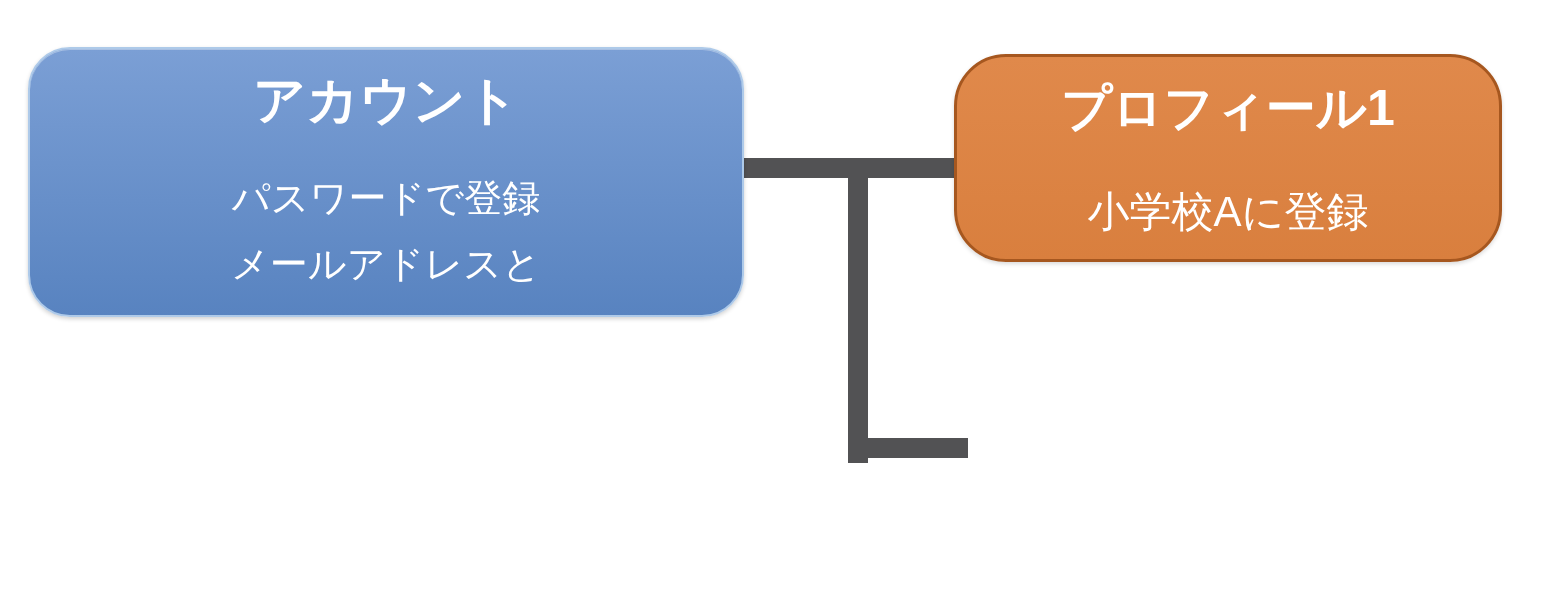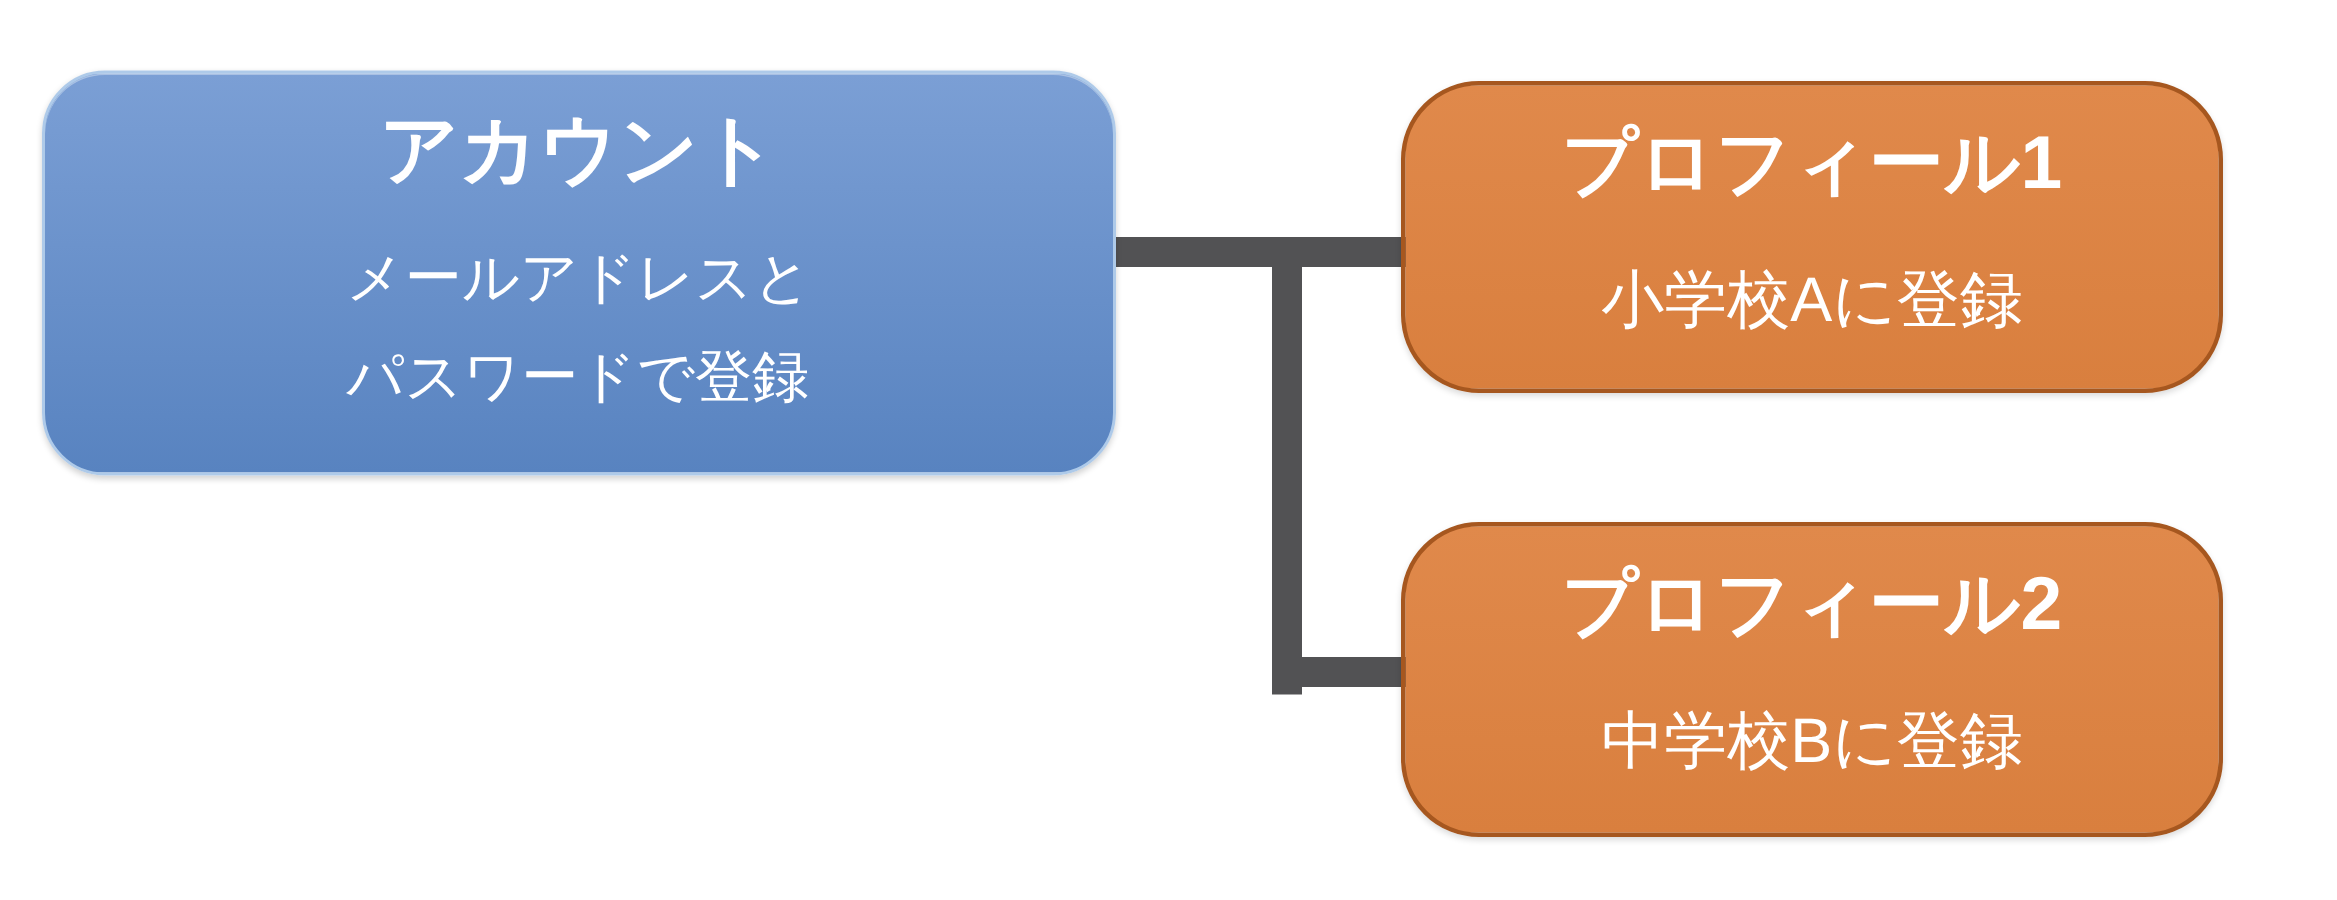--- a/index.html
+++ b/index.html
@@ -25,21 +25,23 @@
     background: #ffffff;
     overflow: hidden;
   }
   .node {
     position: absolute;
     box-sizing: border-box;
     display: flex;
     flex-direction: column;
     align-items: center;
     color: var(--text);
+    text-align: center;
     z-index: 2;
+    gap: 12px;
   }
   .node-account {
     left: 28px;
     top: 47px;
     width: 716px;
     height: 270px;
     border-radius: 42px;
     background: linear-gradient(to bottom, var(--account-fill-top), var(--account-fill-bottom));
     border: 2px solid var(--account-border);
     box-shadow: 0 2px 4px rgba(0,0,0,0.18), inset 0 1px 0 rgba(255,255,255,0.35);
@@ -50,21 +52,21 @@
     font-weight: bold;
     line-height: 74px;
   }
   .node-account .node-body {
     margin-top: 16px;
     font-size: 38px;
     line-height: 66px;
     font-weight: normal;
   }
   .node-profile {
-    left: 934px;
+    left: 954px;
     width: 548px;
     border-radius: 52px;
     background: linear-gradient(to bottom, var(--profile-fill-top), var(--profile-fill-bottom));
     border: 3px solid var(--profile-border);
     box-shadow: 0 2px 4px rgba(0,0,0,0.15);
     padding-top: 18px;
   }
   .node-profile1 { top: 54px; height: 208px; }
   .node-profile2 { top: 348px; height: 210px; }
   .node-profile .node-title {
@@ -103,32 +105,28 @@
   }
 </style>
 </head>
 <body>
 
 <div class="canvas">
 
   <div class="node node-account">
     <div class="node-title">アカウント</div>
     <div class="node-body">
+      <div>パスワードで登録</div>
       <div>メールアドレスと</div>
-      <div>パスワードで登録</div>
     </div>
   </div>
 
   <div class="connector connector-h1"></div>
   <div class="connector connector-v"></div>
   <div class="connector connector-h2"></div>
 
   <div class="node node-profile node-profile1">
     <div class="node-title">プロフィール1</div>
     <div class="node-body">小学校Aに登録</div>
   </div>
 
-  <div class="node node-profile node-profile2">
-    <div class="node-title">プロフィール2</div>
-    <div class="node-body">中学校Bに登録</div>
-  </div>
 
 </div>
 
 </body></html>

